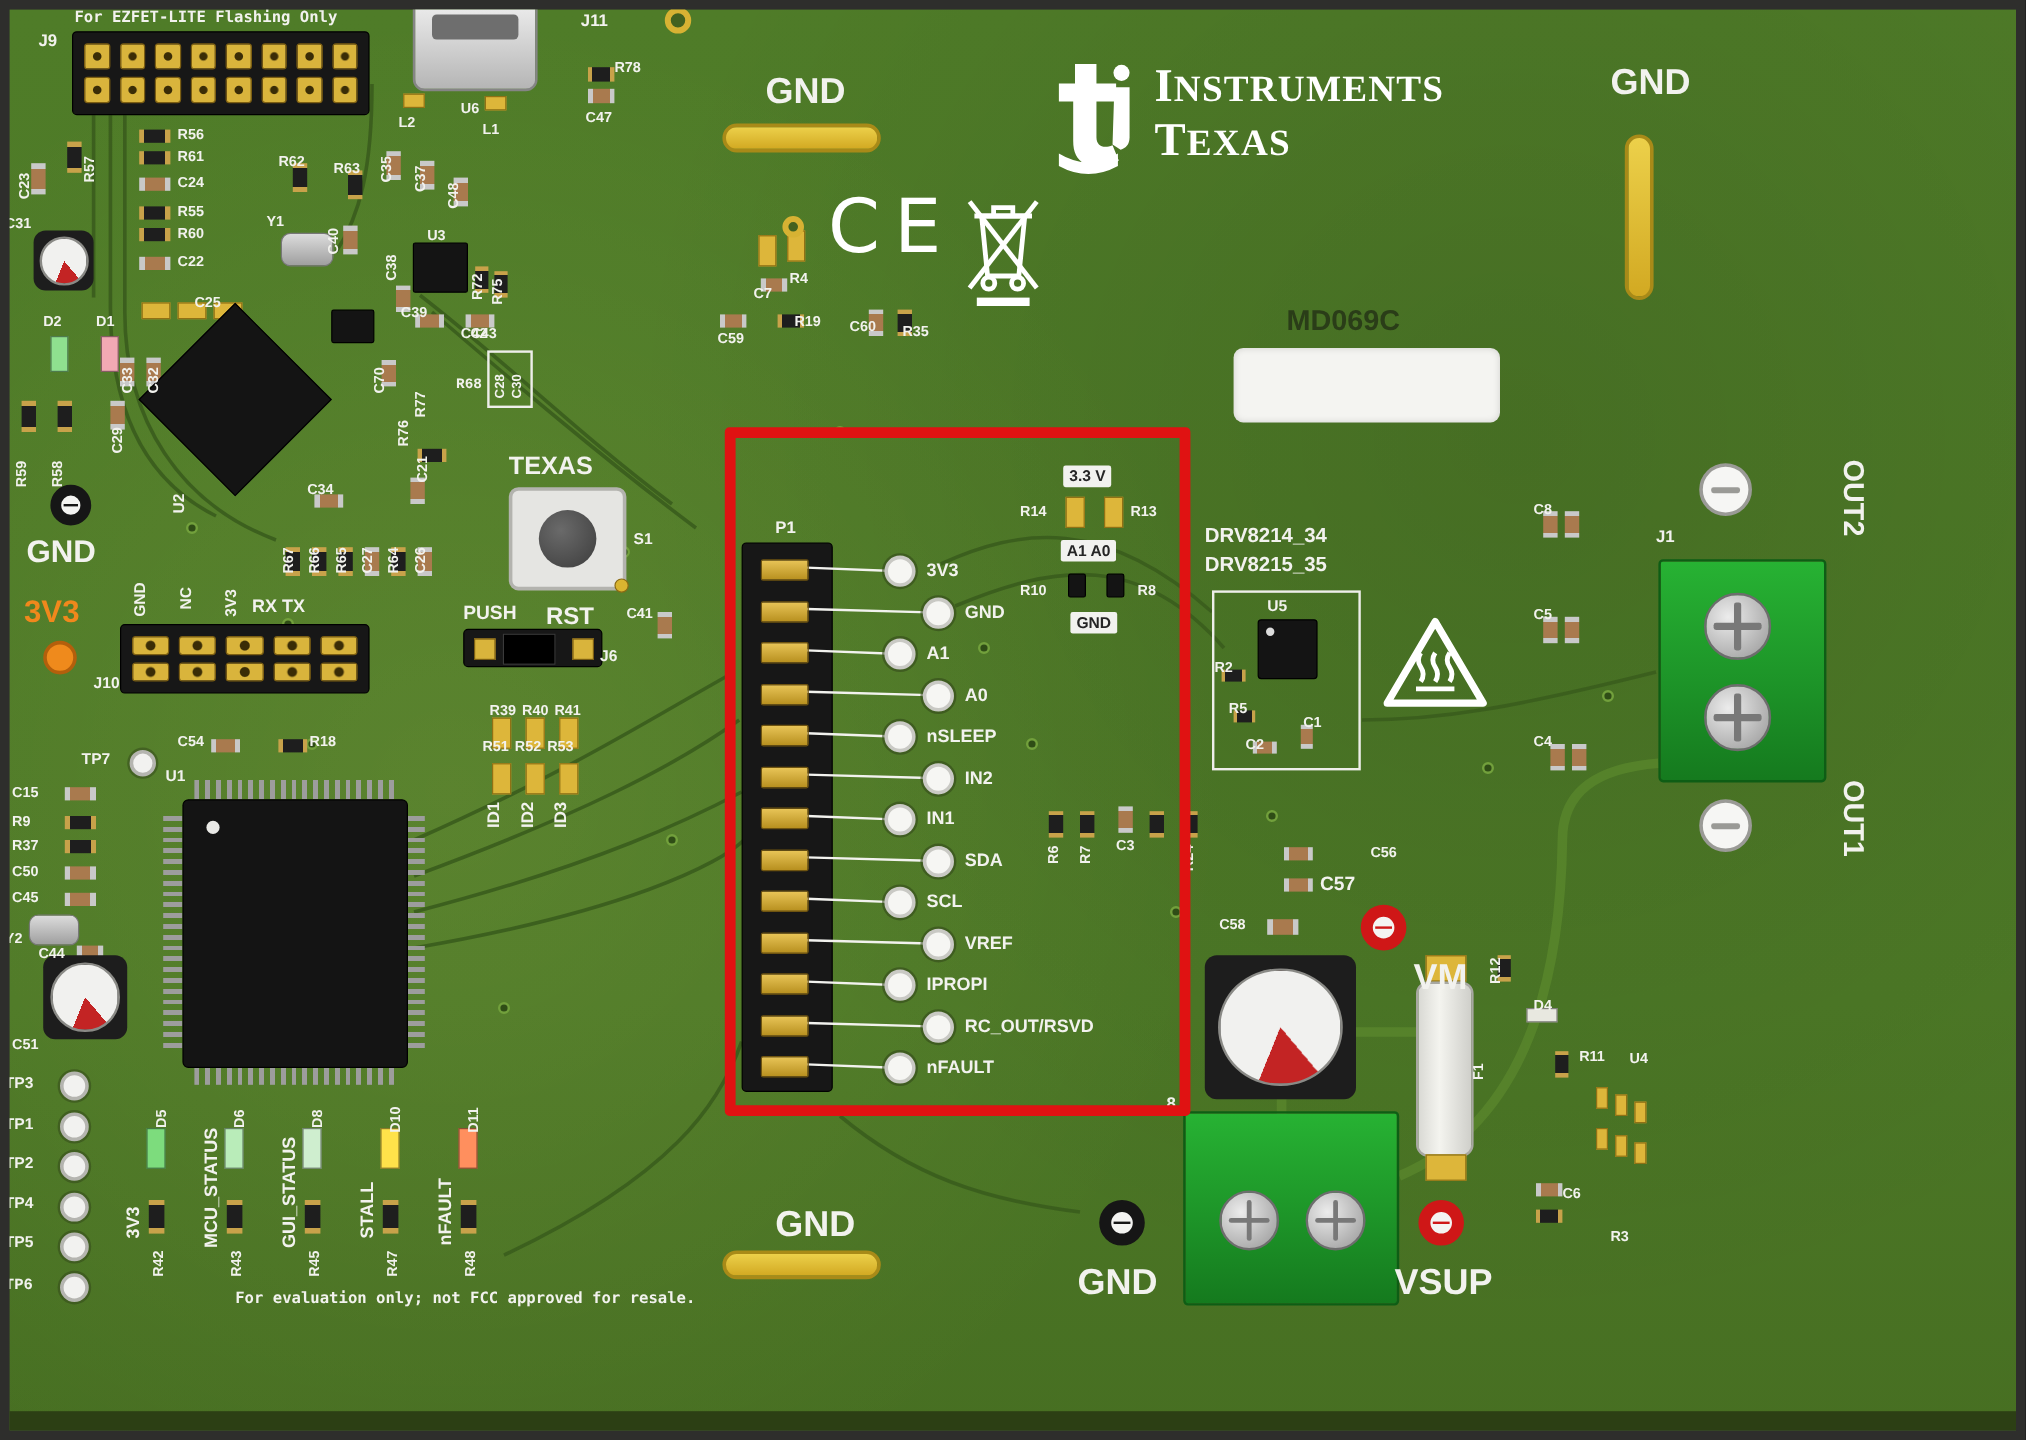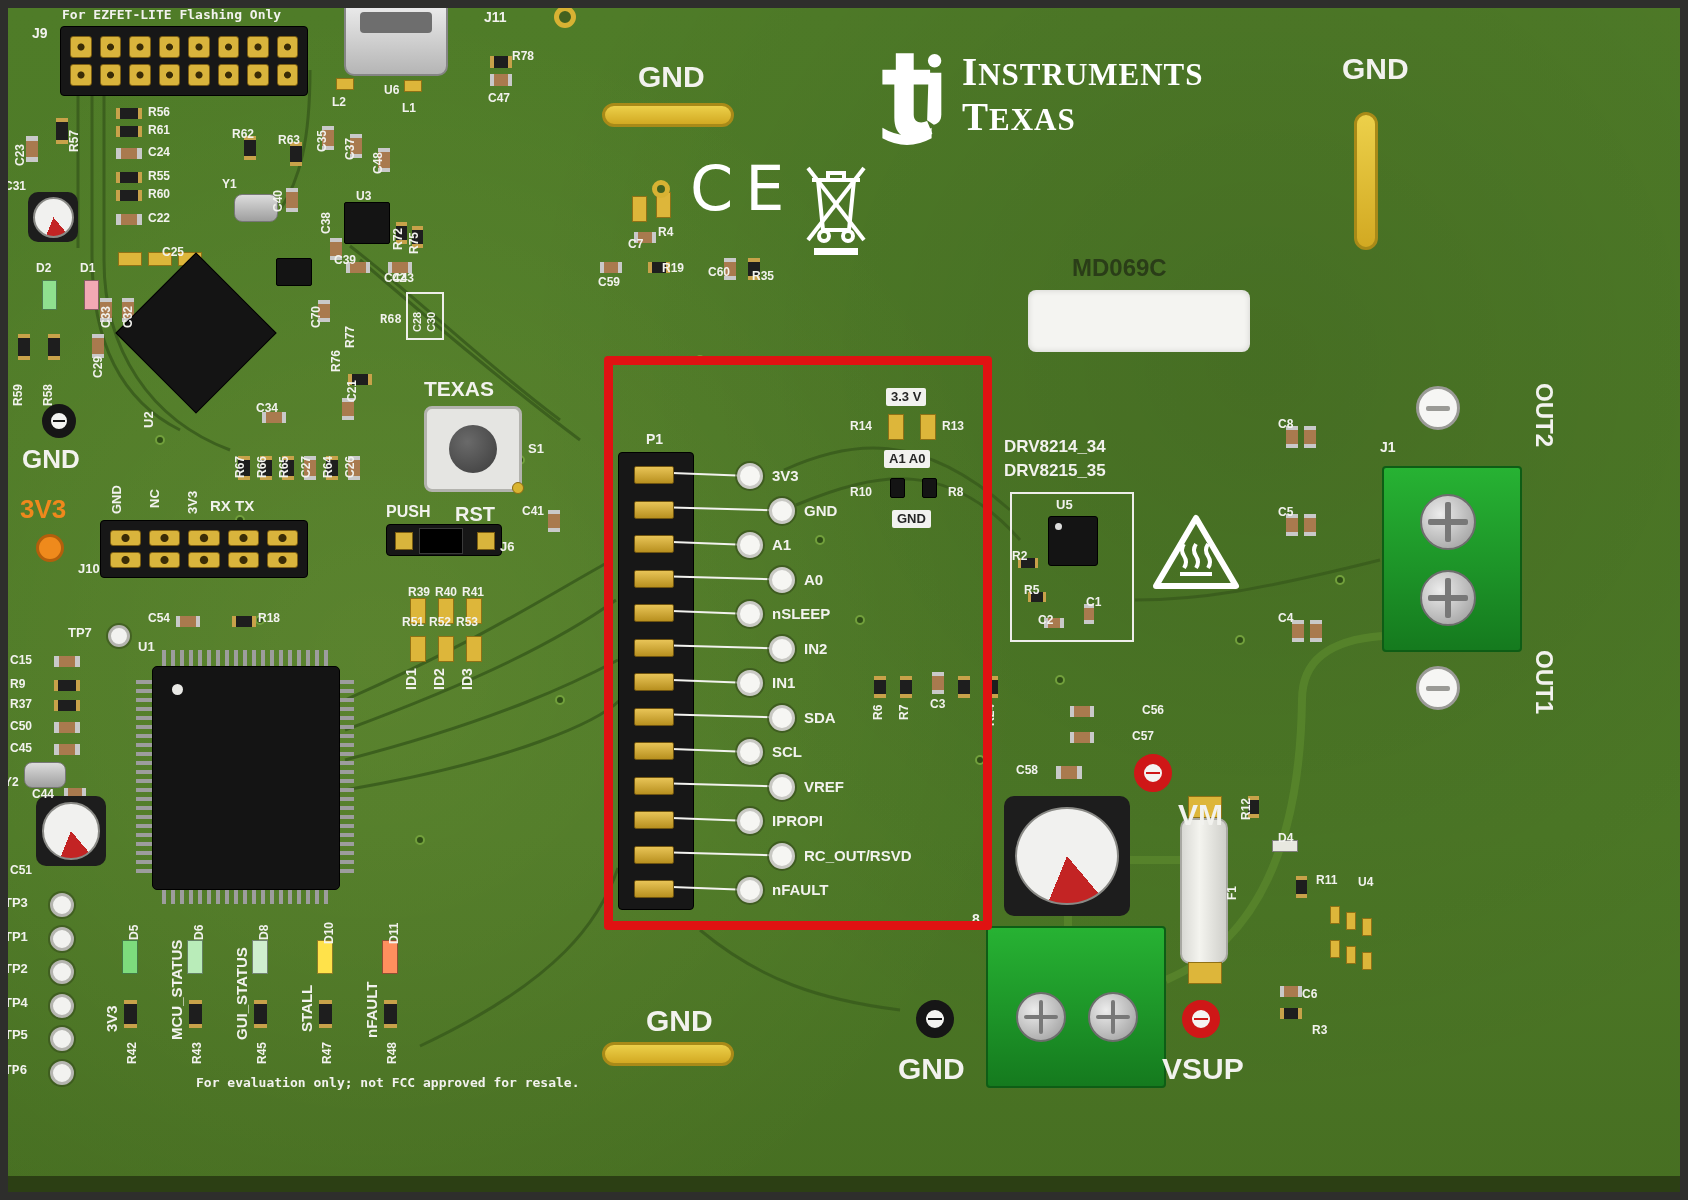--- a/index.html
+++ b/index.html
@@ -572,32 +572,32 @@
           <span class="silk" style="left: 1024px; top: 584px; font-size: 12px;">R5</span>
           <span class="silk" style="left: 1086px; top: 596px; font-size: 12px;">C1</span>
           <span class="silk" style="left: 1038px; top: 614px; font-size: 12px;">C2</span>
           <span class="silk" style="left: 1278px; top: 418px; font-size: 12px;">C8</span>
           <span class="silk" style="left: 1380px; top: 440px; font-size: 14px;">J1</span>
           <span class="silk" style="left: 1278px; top: 506px; font-size: 12px;">C5</span>
           <span class="silk" style="left: 1278px; top: 612px; font-size: 12px;">C4</span>
           <span class="silk r" style="left: 1556px; top: 383px; font-size: 24px; transform: rotate(90deg);">OUT2</span>
           <span class="silk r" style="left: 1556px; top: 650px; font-size: 24px; transform: rotate(90deg);">OUT1</span>
           <span class="silk" style="left: 1142px; top: 704px; font-size: 12px;">C56</span>
-          <span class="silk" style="left: 1100px; top: 730px; font-size: 12px; margin-left: 32px;">C57</span>
+          <span class="silk" style="left: 1100px; top: 730px; font-size: 16px;">C57</span>
           <span class="silk" style="left: 1016px; top: 764px; font-size: 12px;">C58</span>
           <span class="silk r" style="left: 872px; top: 720px; font-size: 12px; transform: rotate(-90deg);">R6</span>
           <span class="silk r" style="left: 898px; top: 720px; font-size: 12px; transform: rotate(-90deg);">R7</span>
           <span class="silk" style="left: 930px; top: 698px; font-size: 12px;">C3</span>
           <span class="silk r" style="left: 984px; top: 726px; font-size: 12px; transform: rotate(-90deg);">R24</span>
           <span class="silk r" style="left: 1240px; top: 820px; font-size: 12px; transform: rotate(-90deg);">R12</span>
           <span class="silk" style="left: 1278px; top: 832px; font-size: 12px;">D4</span>
           <span class="silk" style="left: 1316px; top: 874px; font-size: 12px;">R11</span>
           <span class="silk" style="left: 1358px; top: 876px; font-size: 12px;">U4</span>
           <span class="silk" style="left: 1302px; top: 988px; font-size: 12px;">C6</span>
-          <span class="silk" style="left: 1284px; top: 1024px; font-size: 12px; padding-left: 28px;">R3</span>
+          <span class="silk" style="left: 1314px; top: 1024px; font-size: 12px; padding-left: 28px;">R3</span>
           <span class="silk" style="left: 972px; top: 912px; font-size: 14px;">8</span>
           <span class="silk r" style="left: 1226px; top: 900px; font-size: 12px; transform: rotate(-90deg);">F1</span>
           <span class="silk" style="left: 850px; top: 420px; font-size: 12px;">R14</span>
           <span class="silk" style="left: 942px; top: 420px; font-size: 12px;">R13</span>
           <span class="silk" style="left: 850px; top: 486px; font-size: 12px;">R10</span>
           <span class="silk" style="left: 948px; top: 486px; font-size: 12px;">R8</span>
           <span class="silk" style="left: 646px; top: 432px; font-size: 14px;">P1</span>
         </div>
 
    <div class="bottom-shade"></div>

